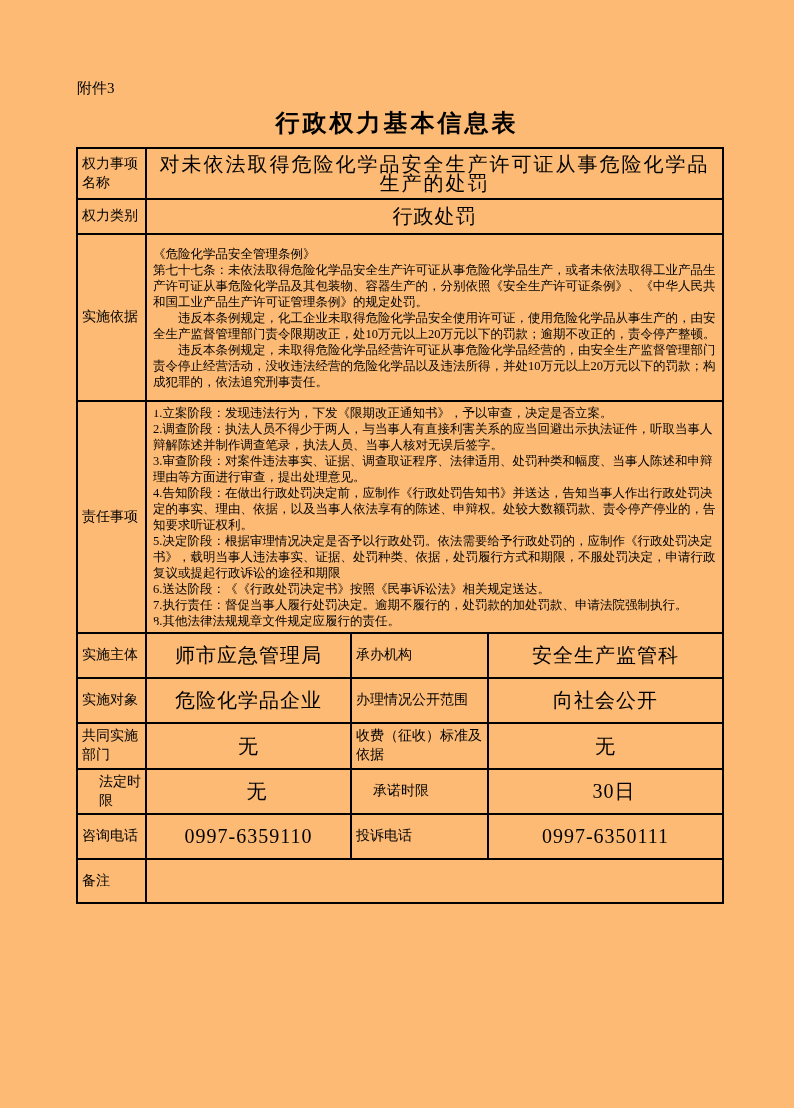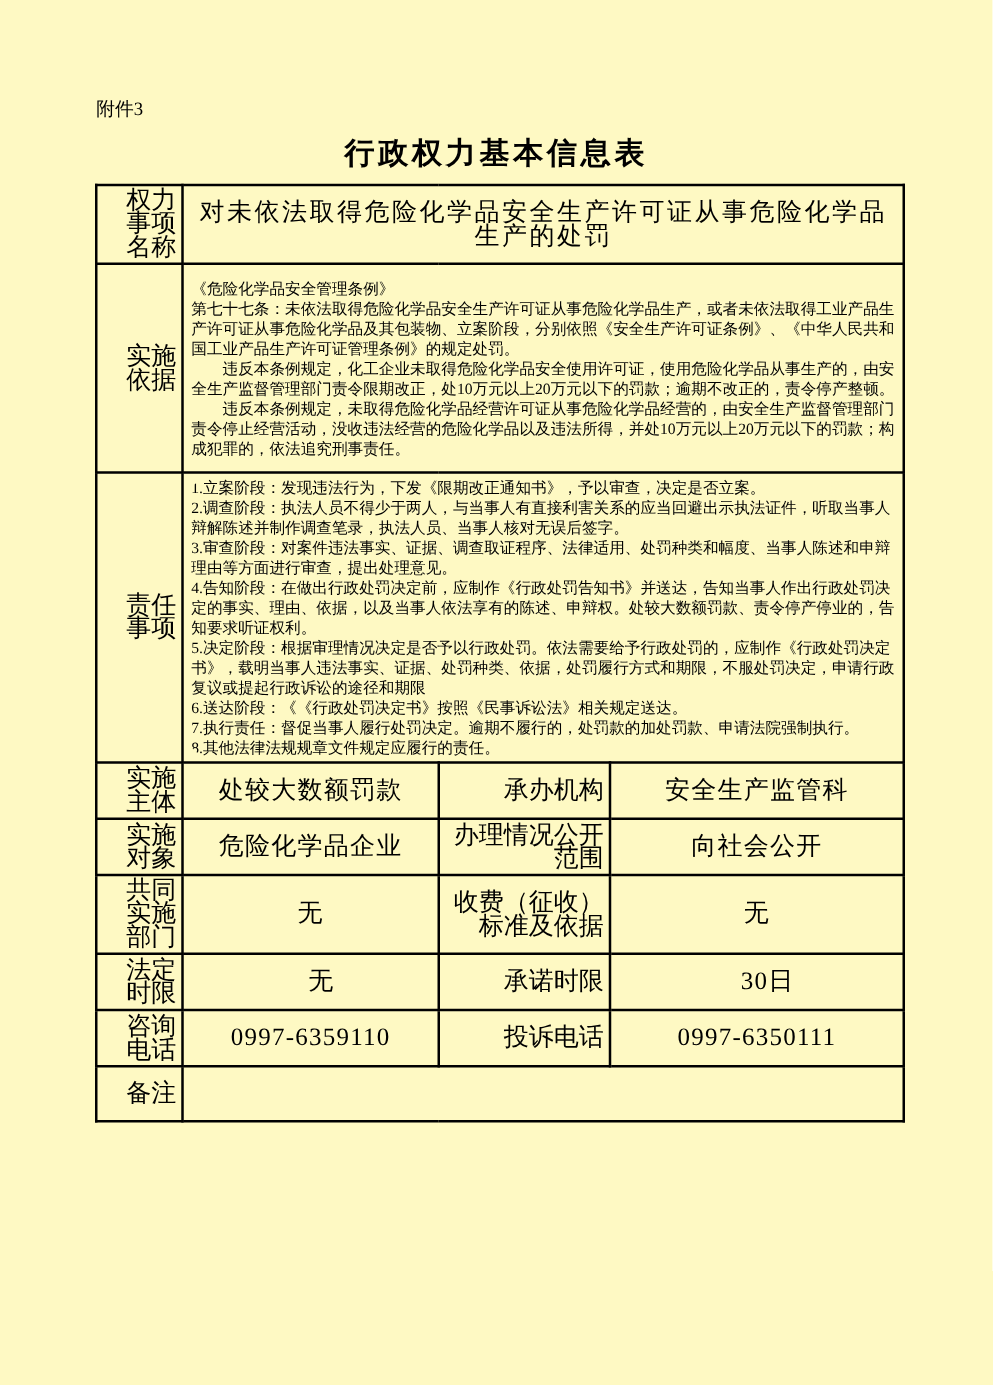--- a/index.html
+++ b/index.html
@@ -1,21 +1,21 @@
 <!DOCTYPE html>
 <html><head>
 <meta charset="utf-8">
 <style>
   * { box-sizing: border-box; }
   html, body { margin: 0; padding: 0; background: #ffffff; }
   .page {
     position: relative;
     width: 794px;
     height: 1108px;
-    background: #fef9c3;
+    background: #fdba74;
     color: #000000;
     font-family: "Liberation Serif", "DejaVu Serif", serif;
     overflow: hidden;
   }
   .attachment {
     margin: 78px 0 0 77px;
     font-size: 15px;
     line-height: 20px;
   }
   .doc-title {
@@ -37,23 +37,24 @@
   col.c2 { width: 205px; }
   col.c3 { width: 137px; }
   col.c4 { width: 235px; }
   td {
     border: 2px solid #000000;
     padding: 2px 4px;
     vertical-align: middle;
     overflow: hidden;
   }
   td.label {
-    text-align: right;
-    font-size: 20px;
+    text-align: left;
+    font-size: 14px;
     line-height: 19px;
+    font-family: Liberation Mono, monospace;
   }
   td.value {
     text-align: center;
     font-size: 20px;
     letter-spacing: 1px;
     line-height: 19px;
   }
   td.value.spaced { letter-spacing: 2px; }
   td.text-block {
     font-size: 12.5px;
@@ -92,26 +93,30 @@
         <col class="c3">
         <col class="c4">
       </colgroup>
 
     <tbody>
         <tr class="r1">
       <td class="label">权力事项名称</td>
       <td class="value spaced" colspan="3">对未依法取得危险化学品安全生产许可证从事危险化学品生产的处罚</td>
     </tr>
 
+    <tr class="r2">
+      <td class="label">权力类别</td>
+      <td class="value" colspan="3">行政处罚</td>
+    </tr>
 
     <tr class="r3">
       <td class="label">实施依据</td>
       <td class="text-block" colspan="3">
         <p>《危险化学品安全管理条例》</p>
-        <p>第七十七条：未依法取得危险化学品安全生产许可证从事危险化学品生产，或者未依法取得工业产品生产许可证从事危险化学品及其包装物、立案阶段，分别依照《安全生产许可证条例》、《中华人民共和国工业产品生产许可证管理条例》的规定处罚。</p>
+        <p>第七十七条：未依法取得危险化学品安全生产许可证从事危险化学品生产，或者未依法取得工业产品生产许可证从事危险化学品及其包装物、容器生产的，分别依照《安全生产许可证条例》、《中华人民共和国工业产品生产许可证管理条例》的规定处罚。</p>
         <p class="indent">违反本条例规定，化工企业未取得危险化学品安全使用许可证，使用危险化学品从事生产的，由安全生产监督管理部门责令限期改正，处10万元以上20万元以下的罚款；逾期不改正的，责令停产整顿。</p>
         <p class="indent">违反本条例规定，未取得危险化学品经营许可证从事危险化学品经营的，由安全生产监督管理部门责令停止经营活动，没收违法经营的危险化学品以及违法所得，并处10万元以上20万元以下的罚款；构成犯罪的，依法追究刑事责任。</p>
       </td>
     </tr>
 
     <tr class="r4">
       <td class="label">责任事项</td>
       <td class="text-block" colspan="3">
         <p>1.立案阶段：发现违法行为，下发《限期改正通知书》，予以审查，决定是否立案。</p>
         <p>2.调查阶段：执法人员不得少于两人，与当事人有直接利害关系的应当回避出示执法证件，听取当事人辩解陈述并制作调查笔录，执法人员、当事人核对无误后签字。</p>
@@ -119,21 +124,21 @@
         <p>4.告知阶段：在做出行政处罚决定前，应制作《行政处罚告知书》并送达，告知当事人作出行政处罚决定的事实、理由、依据，以及当事人依法享有的陈述、申辩权。处较大数额罚款、责令停产停业的，告知要求听证权利。</p>
         <p>5.决定阶段：根据审理情况决定是否予以行政处罚。依法需要给予行政处罚的，应制作《行政处罚决定书》，载明当事人违法事实、证据、处罚种类、依据，处罚履行方式和期限，不服处罚决定，申请行政复议或提起行政诉讼的途径和期限</p>
         <p>6.送达阶段：《《行政处罚决定书》按照《民事诉讼法》相关规定送达。</p>
         <p>7.执行责任：督促当事人履行处罚决定。逾期不履行的，处罚款的加处罚款、申请法院强制执行。</p>
         <p>8.其他法律法规规章文件规定应履行的责任。</p>
       </td>
     </tr>
 
     <tr class="r5">
       <td class="label">实施主体</td>
-      <td class="value">处较大数额罚款</td>
+      <td class="value">师市应急管理局</td>
       <td class="label">承办机构</td>
       <td class="value">安全生产监管科</td>
     </tr>
 
     <tr class="r6">
       <td class="label">实施对象</td>
       <td class="value">危险化学品企业</td>
       <td class="label">办理情况公开范围</td>
       <td class="value">向社会公开</td>
     </tr>

